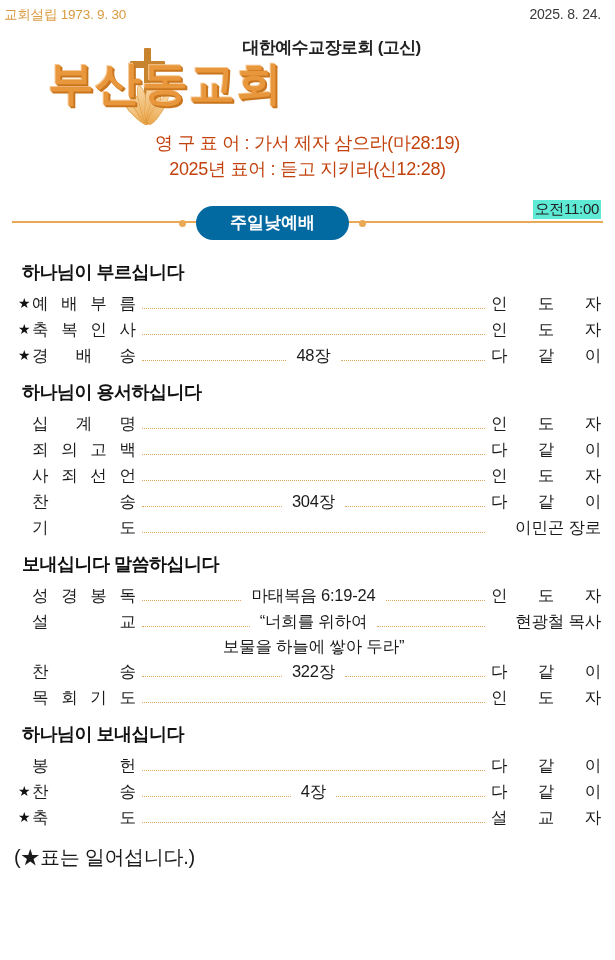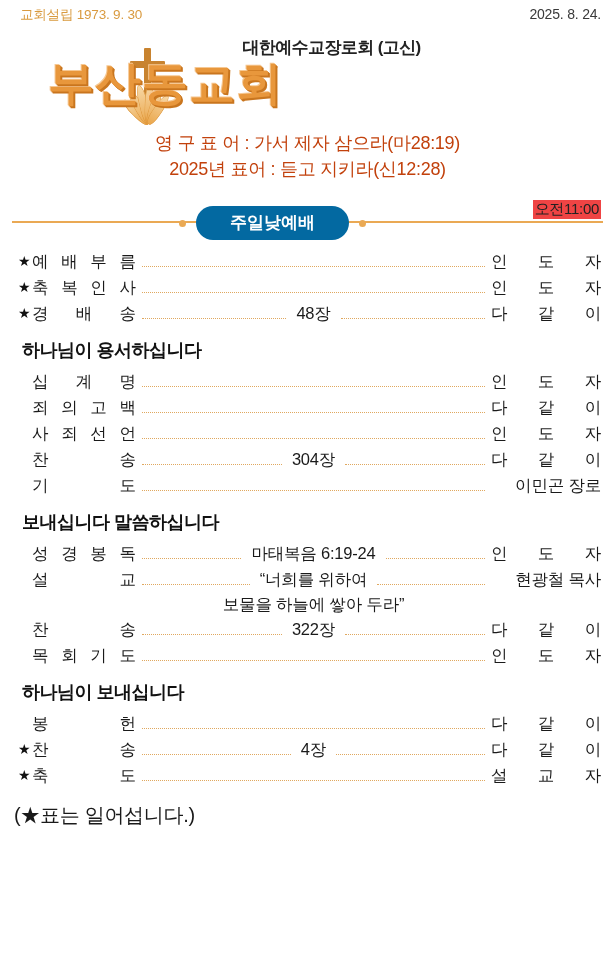--- a/index.html
+++ b/index.html
@@ -17,21 +17,21 @@
   }
 
   
   .meta-row {
     position: relative;
     height: 26px;
     padding: 6px 14px 0 12px;
   }
   .meta-left {
     position: absolute;
-    left: 20px; top: 6px;
+    left: 4px; top: 6px;
     font-size: 13.5px;
     color: #d99a3f;
     letter-spacing: -0.2px;
   }
   .meta-right {
     position: absolute;
     right: 14px; top: 6px;
     font-size: 14px;
     color: #3a3a3a;
     letter-spacing: -0.2px;
@@ -166,21 +166,21 @@
     border-radius: 50%;
     position: relative;
     z-index: 2;
   }
   .banner-time {
     position: absolute;
     right: 14px; top: 0px;
     font-size: 15px;
     color: #222;
     letter-spacing: -0.3px;
-    background: #ef4444;
+    background: #5eead4;
     padding: 0 2px;
   }
 
   
   .order {
     padding: 4px 14px 0 18px;
   }
   .section { margin-bottom: 6px; }
   .section-title {
     font-size: 18px;
@@ -277,20 +277,21 @@
   <div class="banner-pill-wrap">
     <div class="dot"></div>
     <div class="pill">주일낮예배</div>
     <div class="dot"></div>
   </div>
   <div class="banner-time">오전11:00</div>
 </div>
 
 <div class="order">
     <div class="section">
+      <div class="section-title">하나님이 부르십니다</div>
       <div class="row">
         <span class="star">★</span>
         <span class="item">
           <span>예</span>
           <span>배</span>
           <span>부</span>
           <span>름</span>
         </span>
         <span class="dots"></span>
         <span class="who">

